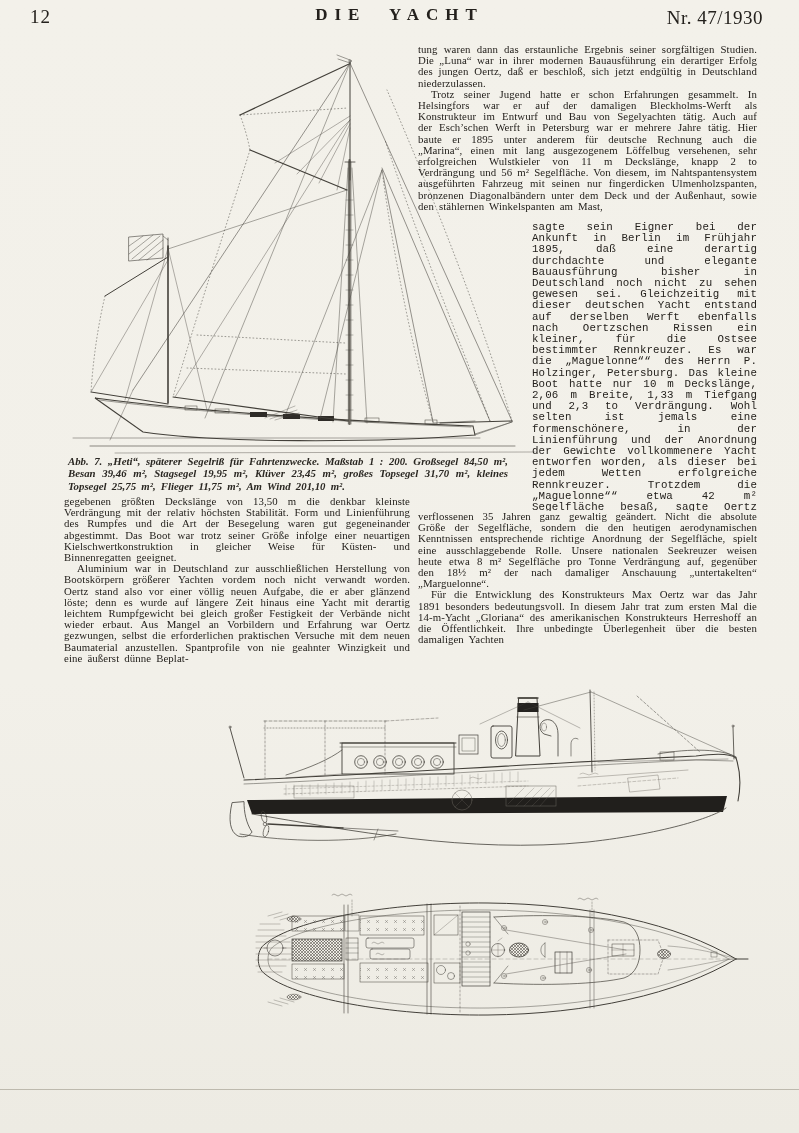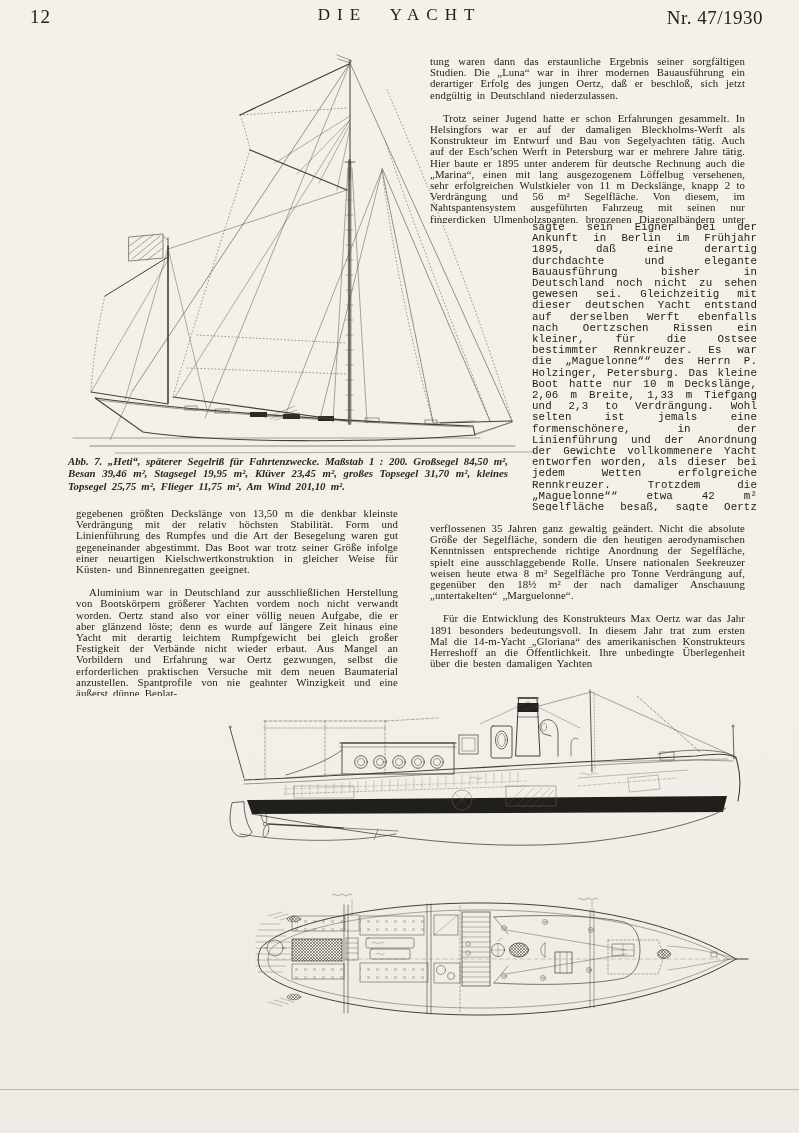--- a/index.html
+++ b/index.html
@@ -1,24 +1,24 @@
 <!DOCTYPE html>
 <html><head>
 <meta charset="utf-8">
 <style>
   html,body{margin:0;padding:0;background:#e8e6df;}
   .page{position:relative;width:799px;height:1133px;overflow:hidden;
         background:linear-gradient(180deg,#f3f1ea 0%,#f2f0e9 60%,#edebe3 100%);
         font-family:"Liberation Serif", serif;color:#24211d;}
   .abs{position:absolute;}
   .hdr-num{left:30px;top:6px;font-size:19px;letter-spacing:1px;}
-  .hdr-title{left:0;right:0;top:5px;text-align:center;font-size:17px;font-weight:400;letter-spacing:7px;word-spacing:12px;}
+  .hdr-title{left:0;right:0;top:5px;text-align:center;font-size:17px;font-weight:700;letter-spacing:7px;word-spacing:12px;}
   .hdr-issue{right:36px;top:7px;font-size:19px;letter-spacing:0.5px;}
   .body-text{font-size:10.8px;line-height:11.2px;text-align:justify;word-spacing:2.2px;letter-spacing:0.1px;overflow:hidden;}
-  .body-text p{margin:12px;}
+  .body-text p{margin:0;}
   .body-text p.ind{text-indent:13px;}
   .rcA{left:418px;top:44px;width:339px;height:179px;}
   .rcB{left:532px;top:222px;width:225px;height:289px;font-family:Liberation Mono, monospace;}
   .rcC{left:418px;top:511px;width:339px;height:186px;}
   .leftcol{left:64px;top:496px;width:346px;height:200px;}
   .caption{font-style:italic;font-weight:600;color:#2a2722;}
   .cap7{left:68px;top:455px;width:440px;font-size:10.8px;line-height:12.4px;text-align:justify;word-spacing:2.5px;}
   .cap8{left:45px;top:903px;width:204px;font-size:12px;line-height:12.3px;text-align:justify;word-spacing:4px;}
   svg{position:absolute;overflow:visible;}
   .bottom-rule{left:0;top:1089px;width:799px;height:1px;background:rgba(110,104,88,0.38);}

